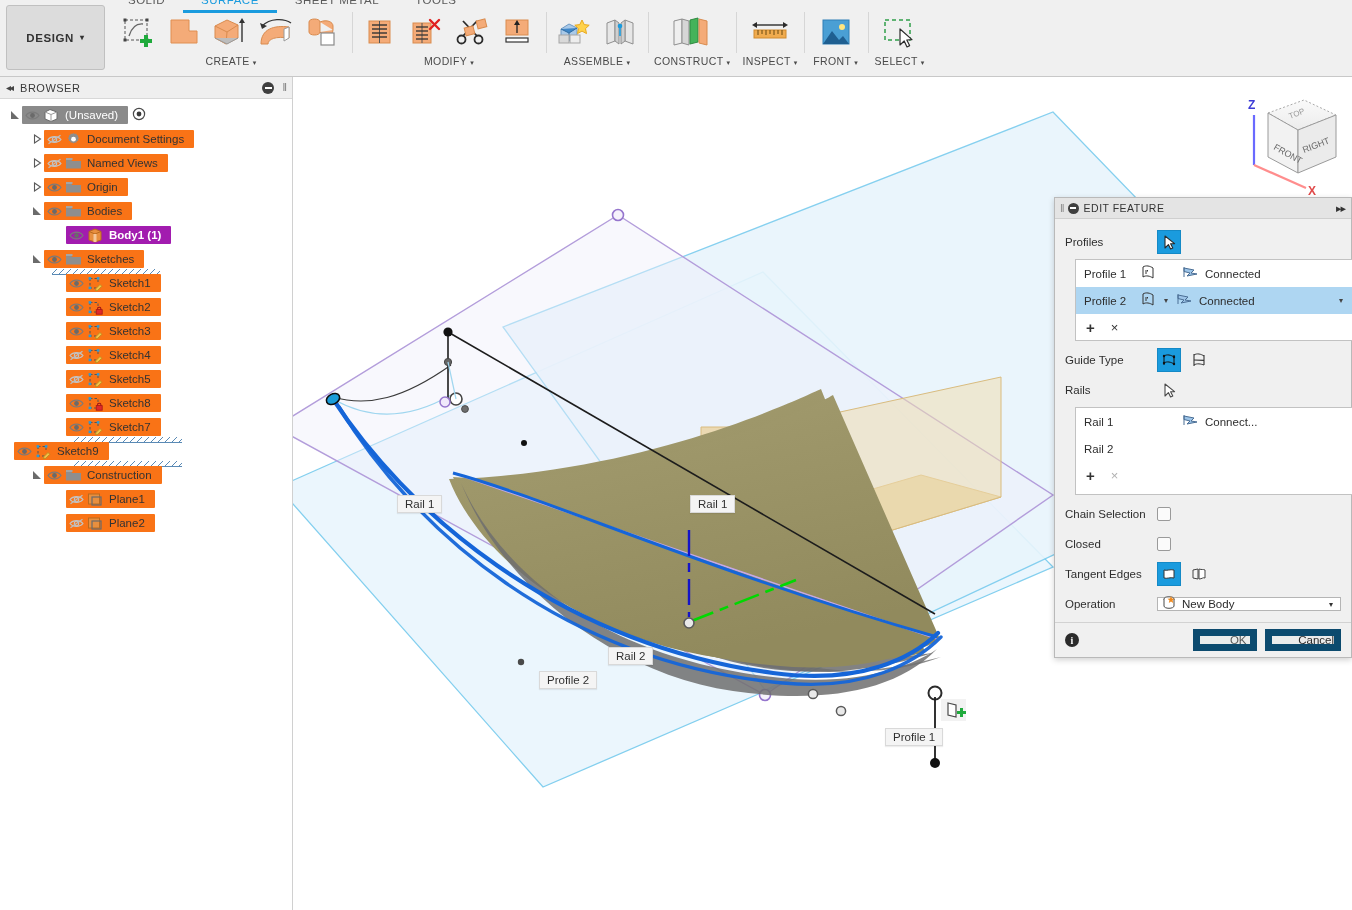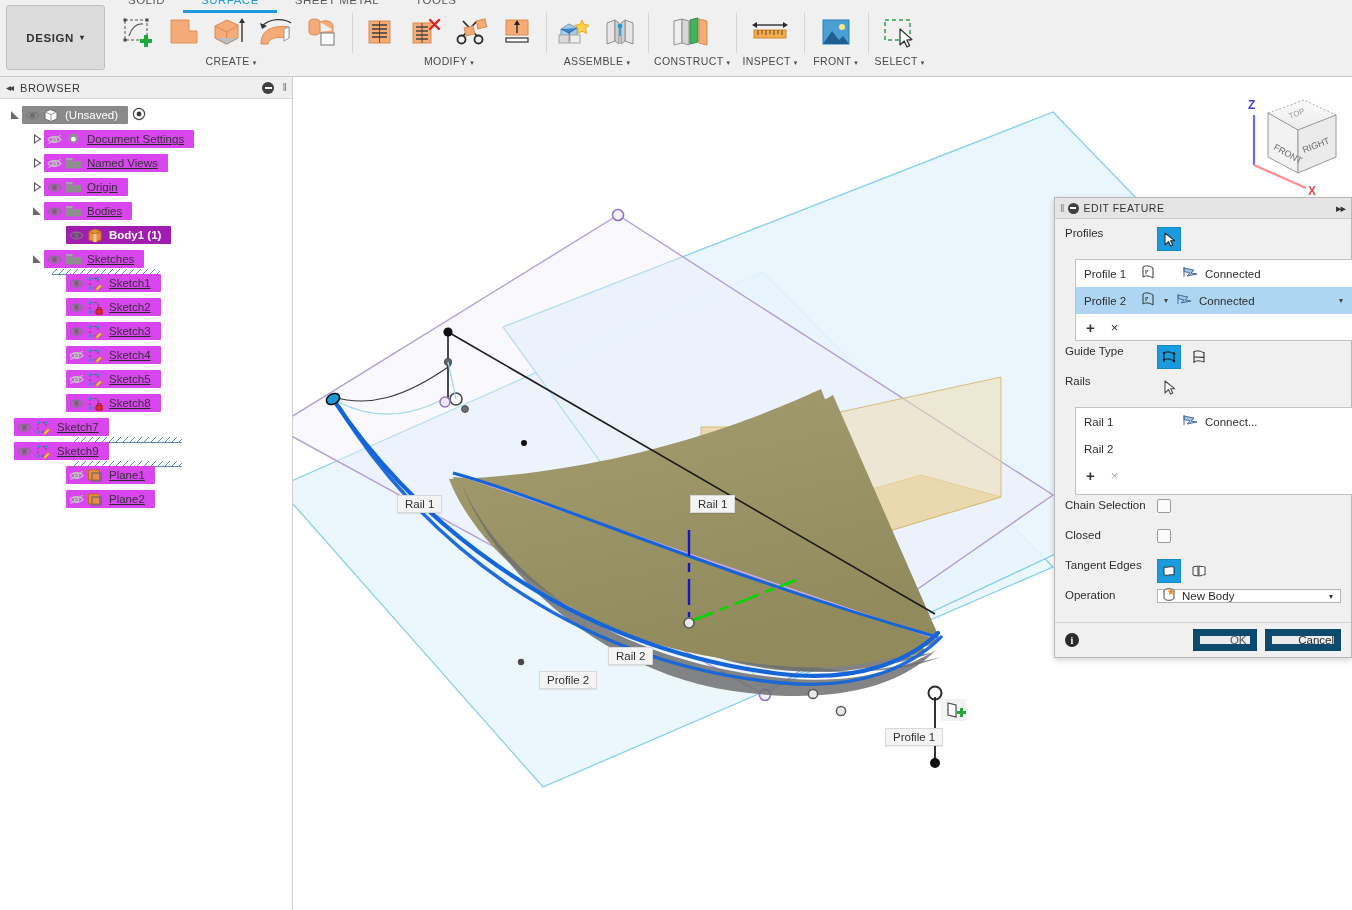--- a/index.html
+++ b/index.html
@@ -70,21 +70,21 @@
   }
   #browser-head .minus i { display: block; width: 7px; height: 2px; background: #fff; }
   #browser-head .grip { position: absolute; right: 5px; top: 4px; font-size: 11px; color: #777; }
 
   #tree { padding-top: 4px; }
   .node { height: 24px; display: flex; align-items: center; position: relative; }
   .node .row {
     display: flex; align-items: center; height: 18px; background: #efefef; border-radius: 1px;
     padding-right: 10px;
   }
-  .node .row.plain { background: #d946ef; text-decoration: underline; }
+  .node .row.plain { background: #f97316; }
   .node .lbl { font-size: 11.5px; color: #333; margin-left: 5px; white-space: nowrap; }
   .exp { width: 14px; height: 14px; display: flex; align-items: center; justify-content: center; flex: 0 0 14px; }
   .eye { width: 20px; height: 14px; display: flex; align-items: center; justify-content: center; flex: 0 0 20px; }
   .ico { width: 18px; height: 16px; display: flex; align-items: center; justify-content: center; flex: 0 0 18px; }
   .node.selected .row { background: #a21caf; }
   .node.selected .lbl { color: #ffffff; font-weight: bold; }
   .node.doc .row { background: #8a8a8a; }
   .node.doc .lbl { color: #ffffff; }
 
   
@@ -115,21 +115,21 @@
   #dlg-head .dgrip { font-size: 11px; color: #888; margin-right: 3px; }
   #dlg-head .dot {
     width: 11px; height: 11px; border-radius: 50%; background: #3f3f3f;
     display: flex; align-items: center; justify-content: center; margin-right: 5px;
   }
   #dlg-head .dot i { display: block; width: 6px; height: 2px; background: #fff; }
   #dlg-head .dtitle { font-size: 10.5px; letter-spacing: .5px; color: #333; }
   #dlg-head .dexp { position: absolute; right: 6px; top: 4px; font-size: 11px; color: #333; letter-spacing: -1px; }
 
   #dlg-body { padding: 8px 10px 0 10px; }
-  .frow { display: flex; min-height: 30px; }
+  .frow { display: flex; align-items: center; min-height: 30px; }
   .flabel { width: 92px; font-size: 11.5px; color: #2e2e2e; flex: 0 0 92px; }
   .selbtn {
     width: 24px; height: 24px; background: #1a9bde; border: 1px solid #1489c6;
     display: flex; align-items: center; justify-content: center;
   }
   .modebtn {
     width: 24px; height: 24px; background: transparent; border: 1px solid transparent;
     display: flex; align-items: center; justify-content: center; margin-right: 6px;
   }
   .modebtn.on { background: #1a9bde; border-color: #1489c6; }
@@ -714,21 +714,21 @@
                 <path d="M3,2.5 L11,2.5 L11,7" fill="none" stroke="#555" stroke-width="1" stroke-dasharray="2.5,2"></path>
                 <rect x="1.6" y="1.1" width="2.6" height="2.6" fill="#2e9ad6"></rect>
                 <rect x="1.6" y="10.6" width="2.6" height="2.6" fill="#2e9ad6"></rect>
                 <rect x="9.2" y="9.6" width="6" height="4.6" fill="#e02a2a" stroke="#a51616" stroke-width=".8"></rect>
                 <path d="M10.6,9.6 L10.6,8.2 C10.6,7 13.8,7 13.8,8.2 L13.8,9.6" fill="none" stroke="#a51616" stroke-width="1.1"></path>
               </svg>
             </span>
             <span class="lbl">Sketch8</span>
           </div>
         </div>
-        <div class="node" style="">
+        <div class="node" style="padding-left: 52px;">
           <span class="exp"></span>
           <div class="row plain">
             <span class="eye">
               <svg width="15" height="11" viewBox="0 0 15 11">
                 <path d="M1,5.5 C4,1 11,1 14,5.5 C11,10 4,10 1,5.5 Z" fill="none" stroke="#7a7a7a" stroke-width="1.2"></path>
                 <circle cx="7.5" cy="5.5" r="2.4" fill="#6a6a6a"></circle>
               </svg>
             </span>
             <span class="ico">
               <svg width="17" height="15" viewBox="0 0 17 15">
@@ -800,20 +800,42 @@
                 <line x1="70" y1="5" x2="75" y2="0"></line>
                 <line x1="77" y1="5" x2="82" y2="0"></line>
                 <line x1="84" y1="5" x2="89" y2="0"></line>
                 <line x1="91" y1="5" x2="96" y2="0"></line>
                 <line x1="98" y1="5" x2="103" y2="0"></line>
                 <line x1="105" y1="5" x2="110" y2="0"></line>
                 <line x1="0" y1="5.5" x2="108" y2="5.5"></line>
               </g>
             </svg></span>
         </div>
+        <div class="node" style="padding-left: 30px;">
+          <span class="exp">
+            <svg width="11" height="10" viewBox="0 0 11 10">
+              <path d="M1,1 L9,9 L1,9 Z" fill="#6b6b6b"></path>
+            </svg>
+          </span>
+          <div class="row plain">
+            <span class="eye">
+              <svg width="15" height="11" viewBox="0 0 15 11">
+                <path d="M1,5.5 C4,1 11,1 14,5.5 C11,10 4,10 1,5.5 Z" fill="none" stroke="#7a7a7a" stroke-width="1.2"></path>
+                <circle cx="7.5" cy="5.5" r="2.4" fill="#6a6a6a"></circle>
+              </svg>
+            </span>
+            <span class="ico">
+              <svg width="17" height="13" viewBox="0 0 17 13">
+                <path d="M1,2.5 L6,2.5 L7.2,4 L16,4 L16,11.5 L1,11.5 Z" fill="#8e8e8e"></path>
+                <rect x="1" y="1" width="6.5" height="2" fill="#a5a5a5"></rect>
+              </svg>
+            </span>
+            <span class="lbl">Construction</span>
+          </div>
+        </div>
         <div class="node" style="padding-left: 52px;">
           <span class="exp"></span>
           <div class="row plain">
             <span class="eye">
               <svg width="15" height="11" viewBox="0 0 15 11">
                 <path d="M1,5.5 C4,1.6 11,1.6 14,5.5 C11,9.4 4,9.4 1,5.5 Z" fill="none" stroke="#c4c4c4" stroke-width="1.2"></path>
                 <circle cx="7.5" cy="5.5" r="2.2" fill="none" stroke="#c4c4c4" stroke-width="1.1"></circle>
                 <line x1="1.5" y1="9.8" x2="13.5" y2="1.2" stroke="#bdbdbd" stroke-width="1.3"></line>
               </svg>
             </span>

